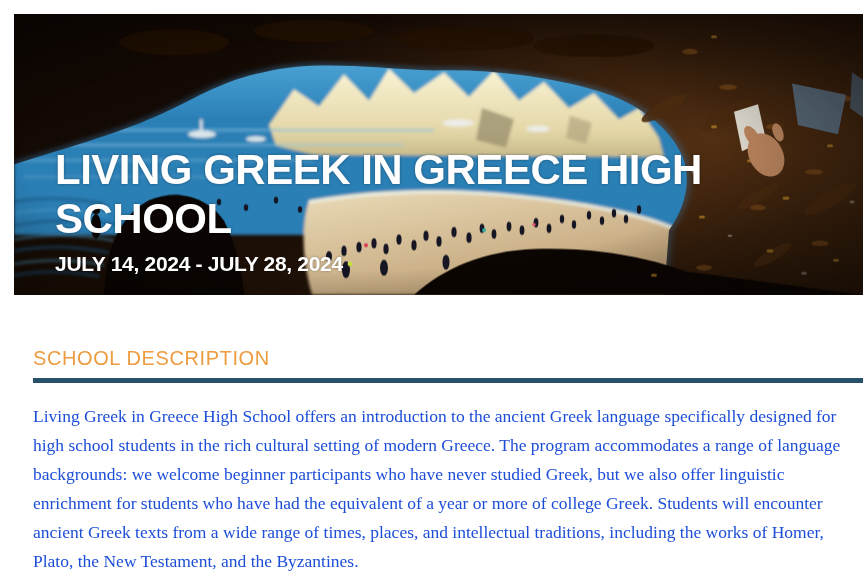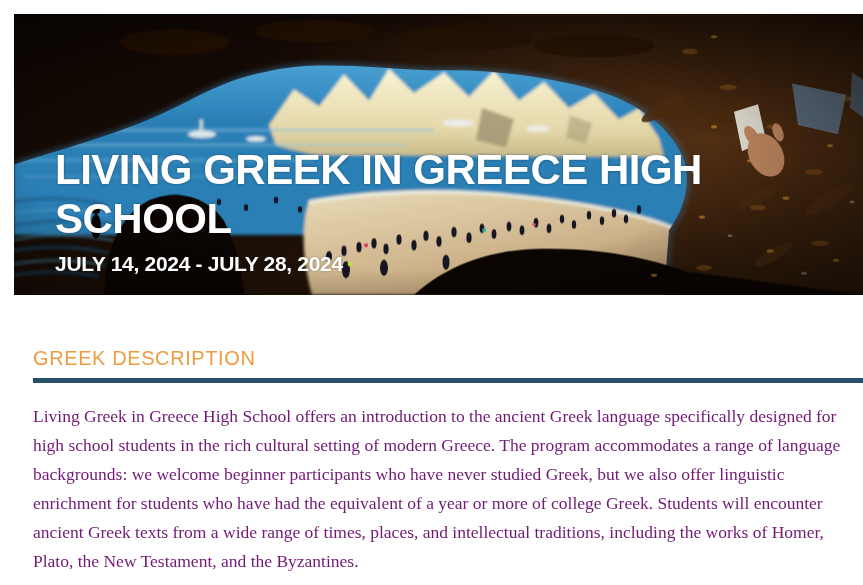--- a/index.html
+++ b/index.html
@@ -13,21 +13,21 @@
   .hero-title{margin:0;font-size:42px;line-height:1.17;font-weight:800;letter-spacing:-.5px;max-width:725px;}
   .hero-dates{margin:9px 0 0 0;font-size:21px;line-height:1.1;font-weight:800;letter-spacing:-.3px;}
 
   
   .content{position:absolute;left:0;top:313px;width:863px;}
   .course-heading{margin:33px 0 0 33px;font-size:20px;line-height:1.2;font-weight:400;
                   letter-spacing:.6px;color:#ED9C40;}
   .section-divider{height:5px;background:#27506B;margin:8px 0 0 33px;border:none;}
   .course-description{margin:19px 12px 0 33px;max-width:820px;
                       font-family:"Liberation Serif",serif;font-size:17.5px;line-height:29px;
-                      color:#701a75;text-align:left;}
+                      color:#1d4ed8;text-align:left;}
 </style>
 </head>
 <body>
 
 <div class="hero">
   <svg viewBox="0 0 849 299" preserveAspectRatio="none" aria-hidden="true">
     <defs>
       <linearGradient id="seaGrad" x1="0" y1="0" x2="0" y2="1">
         <stop offset="0" stop-color="#55ACDC"></stop>
           <stop offset=".55" stop-color="#2F86BC"></stop>
@@ -210,16 +210,16 @@
     <rect x="0" y="0" width="849" height="299" fill="url(#vignette)"></rect>
   </svg>
 
   <div class="hero-text">
     <h1 class="hero-title">LIVING GREEK IN GREECE HIGH SCHOOL</h1>
     <p class="hero-dates">JULY 14, 2024 - JULY 28, 2024</p>
   </div>
 </div>
 
 <div class="content">
-  <h2 class="course-heading">GREEK DESCRIPTION</h2>
+  <h2 class="course-heading">SCHOOL DESCRIPTION</h2>
   <hr class="section-divider">
   <p class="course-description">Living Greek in Greece High School offers an introduction to the ancient Greek language specifically designed for high school students in the rich cultural setting of modern Greece. The program accommodates a range of language backgrounds: we welcome beginner participants who have never studied Greek, but we also offer linguistic enrichment for students who have had the equivalent of a year or more of college Greek. Students will encounter ancient Greek texts from a wide range of times, places, and intellectual traditions, including the works of Homer, Plato, the New Testament, and the Byzantines.</p>
 </div>
 
 </body></html>

